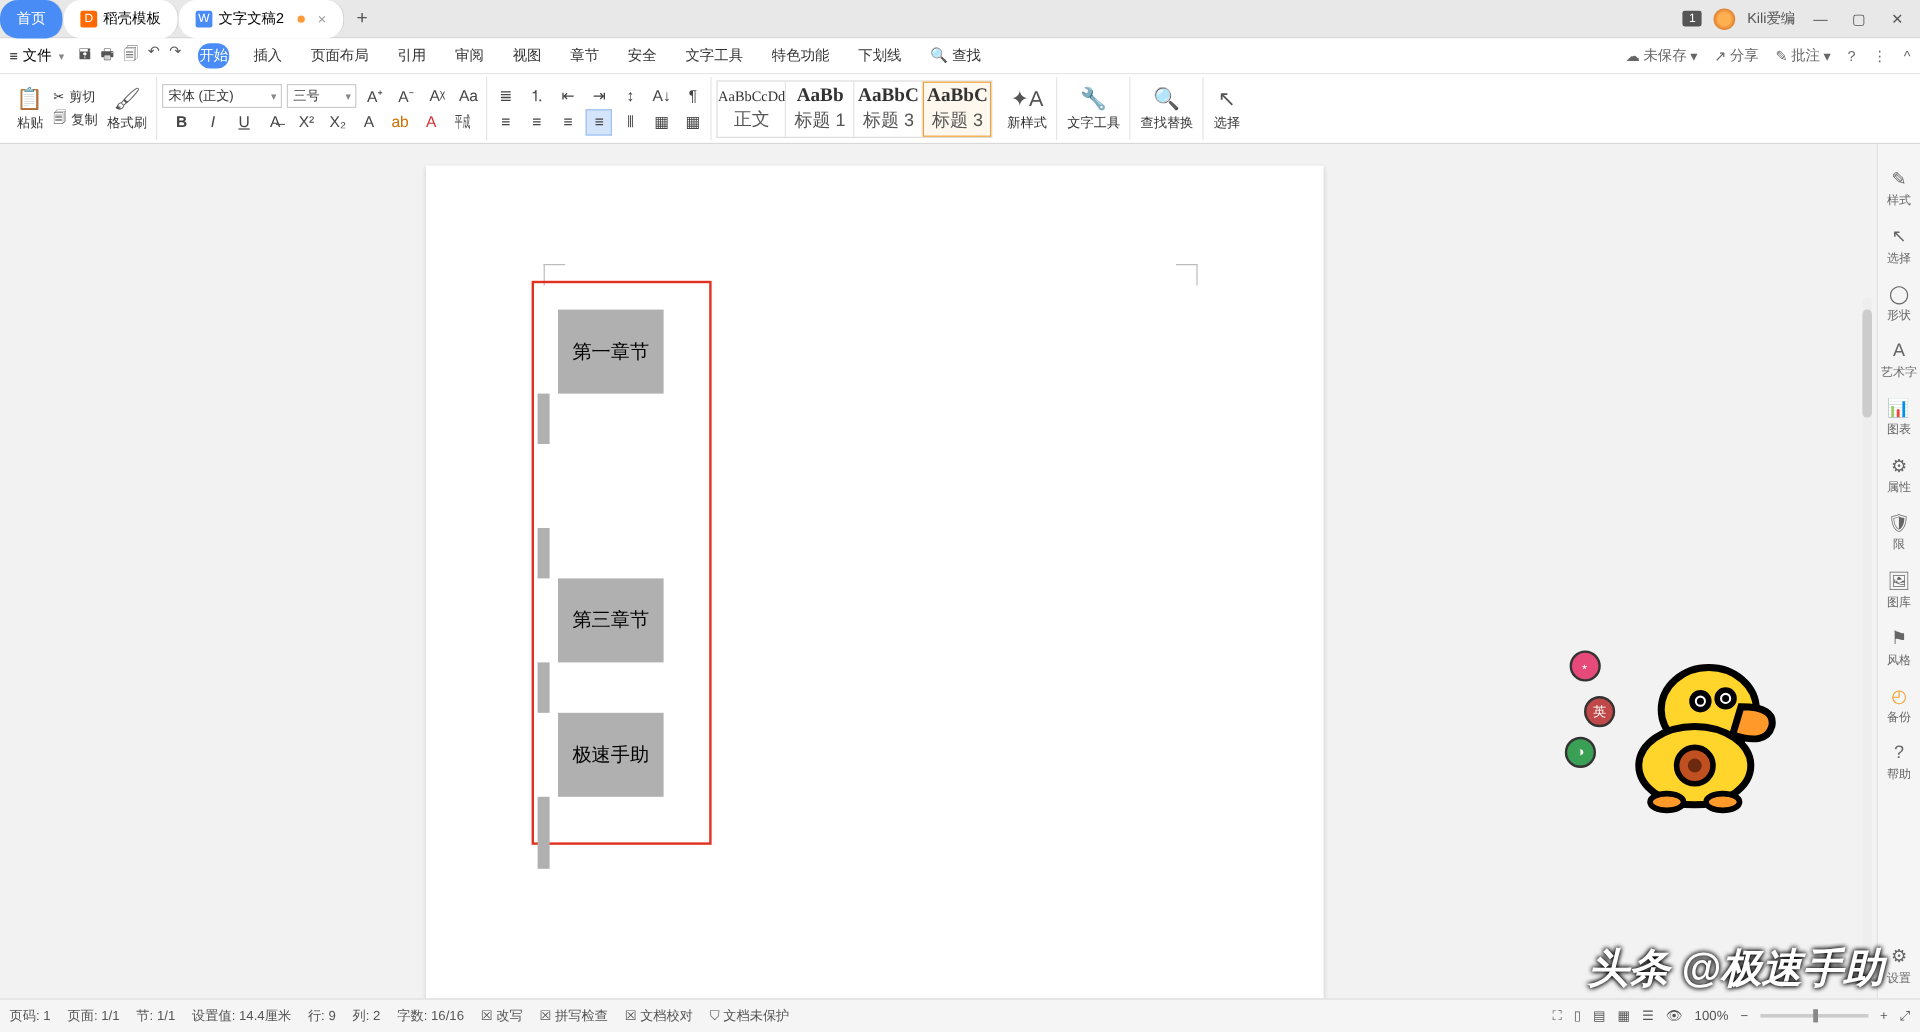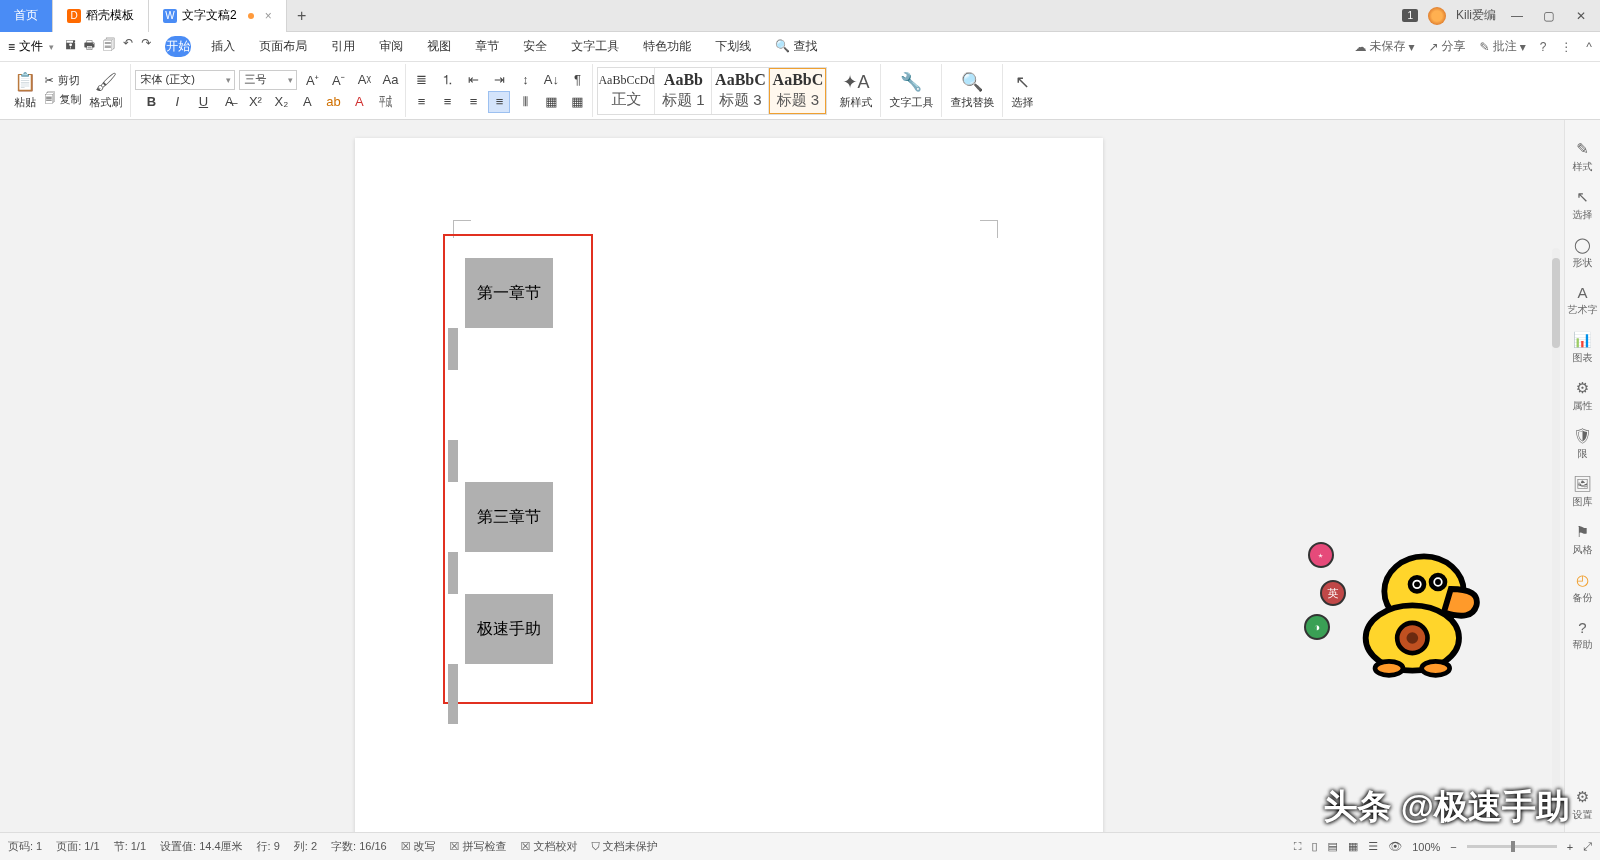--- a/index.html
+++ b/index.html
@@ -1,18 +1,18 @@
 <!DOCTYPE html>
 <html><head>
 <meta charset="utf-8">
 <style>
 * { margin:0; padding:0; box-sizing:border-box; font-family:"Microsoft YaHei","SimSun",sans-serif; }
 html,body { width:1600px; height:860px; overflow:hidden; background:#fff; }
 .titlebar { height:32px; background:#e8e8e8; display:flex; align-items:center; font-size:12px; border-bottom:1px solid #d4d4d4; }
-.tab { padding:0 14px; height:32px; display:flex; align-items:center; gap:5px; border-right:1px solid #d4d4d4; cursor:pointer; }
+.tab { padding:0 14px; height:32px; display:flex; align-items:center; gap:5px; border-right:1px solid #d4d4d4; cursor:pointer;border-radius:15px; }
 .tab.home { background:#4a8cf5; color:#fff; }
 .tab.docell { background:#fff; }
 .tab.doc { background:#fff; }
 .tab .ticon { width:14px; height:14px; display:flex; align-items:center; justify-content:center; border-radius:2px; }
 .ticon.orange { background:#ff6a00; color:#fff; font-size:10px; }
 .ticon.blue { background:#4a8cf5; color:#fff; font-size:10px; }
 .tab .dot { width:6px; height:6px; border-radius:50%; background:#ff9a3c; margin-left:6px; }
 .tab .close { margin-left:6px; color:#999; }
 .newtab { width:30px; text-align:center; color:#555; cursor:pointer; font-size:16px; }
 .titlebar .spacer { flex:1; }
@@ -57,21 +57,21 @@
 .sidepanel .sitem .sic { font-size:15px; }
 .vscroll { position:absolute; right:40px; top:128px; bottom:40px; width:8px; background:#eee; border-radius:4px; }
 .vscroll .thumb { position:absolute; left:0; right:0; top:10px; height:90px; background:#ccc; border-radius:4px; }
 .statusbar { position:absolute; left:0; right:0; bottom:0; height:28px; background:#f5f5f5; border-top:1px solid #ddd; display:flex; align-items:center; font-size:11px; color:#555; padding:12px 8px; gap:14px; }
 .statusbar .sright { margin-left:auto; display:flex; align-items:center; gap:10px; }
 .zoomslider { width:90px; height:3px; background:#ccc; position:relative; }
 .zoomslider .zthumb { position:absolute; left:44px; top:-4px; width:4px; height:11px; background:#888; }
 .duck { position:absolute; right:120px; top:420px; width:140px; height:140px; }
 .duck svg { width:100%; height:100%; }
 .bubble { position:absolute; width:26px; height:26px; border-radius:50%; border:2px solid #333; display:flex; align-items:center; justify-content:center; font-size:11px; color:#fff; }
-.watermark { position:absolute; right:30px; bottom:30px; font-size:34px; color:#fff; font-weight:bold; text-shadow:0 0 4px #000, 0 0 4px #000; pointer-events:none; }
+.watermark { position:absolute; right:30px; bottom:30px; font-size:34px; color:#fff; font-weight:bold; font-style:italic; text-shadow:0 0 4px #000, 0 0 4px #000; pointer-events:none; }
 .caret { display:inline-block; margin-left:2px; font-size:9px; color:#888; }
 </style>
 </head>
 <body>
 
 <div class="titlebar">
   <div class="tab home">
       <span>首页</span>
     </div>
   <div class="tab docell">

